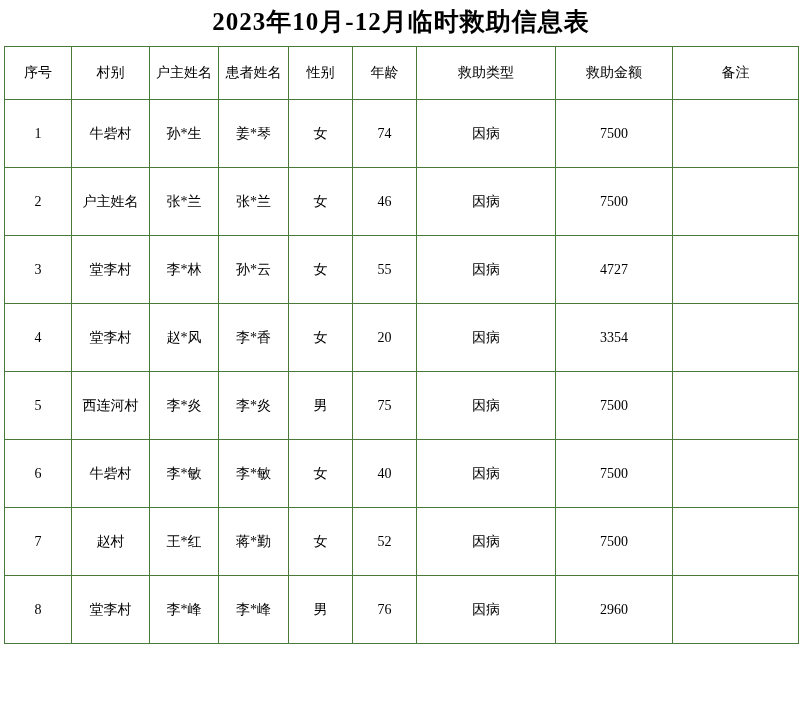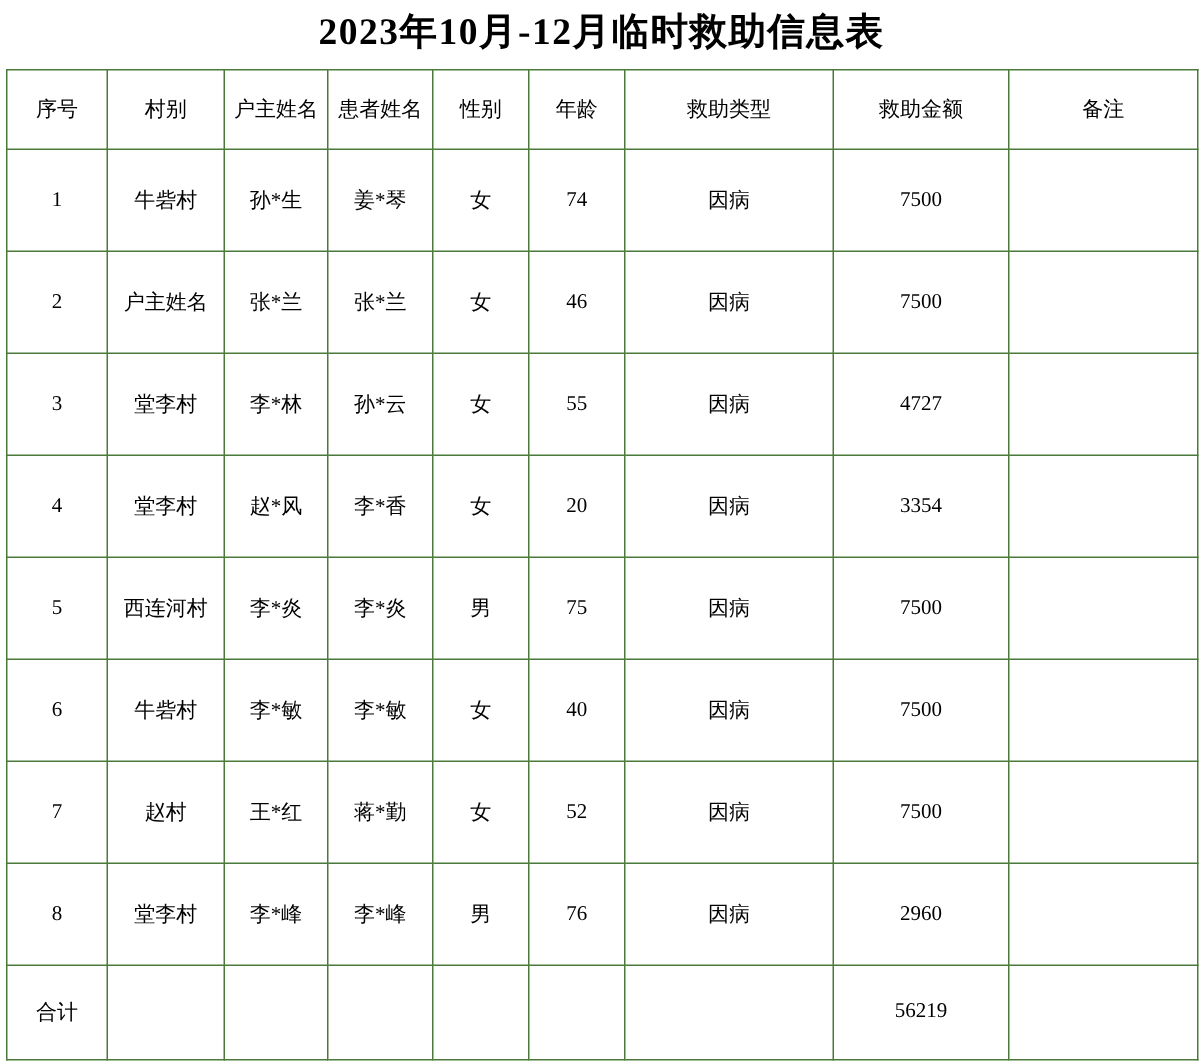--- a/index.html
+++ b/index.html
@@ -190,27 +190,16 @@
         <td>堂李村</td>
         <td>李*峰</td>
         <td>李*峰</td>
         <td>男</td>
         <td>76</td>
         <td>因病</td>
         <td class="amount-cell">2960</td>
         <td></td>
       </tr>
 
-      <tr class="total-row">
-        <td>合计</td>
-        <td></td>
-        <td></td>
-        <td></td>
-        <td></td>
-        <td></td>
-        <td></td>
-        <td class="amount-cell">56219</td>
-        <td></td>
-      </tr>
     </tbody>
   </table>
 
 </div>
 
 </body></html>

